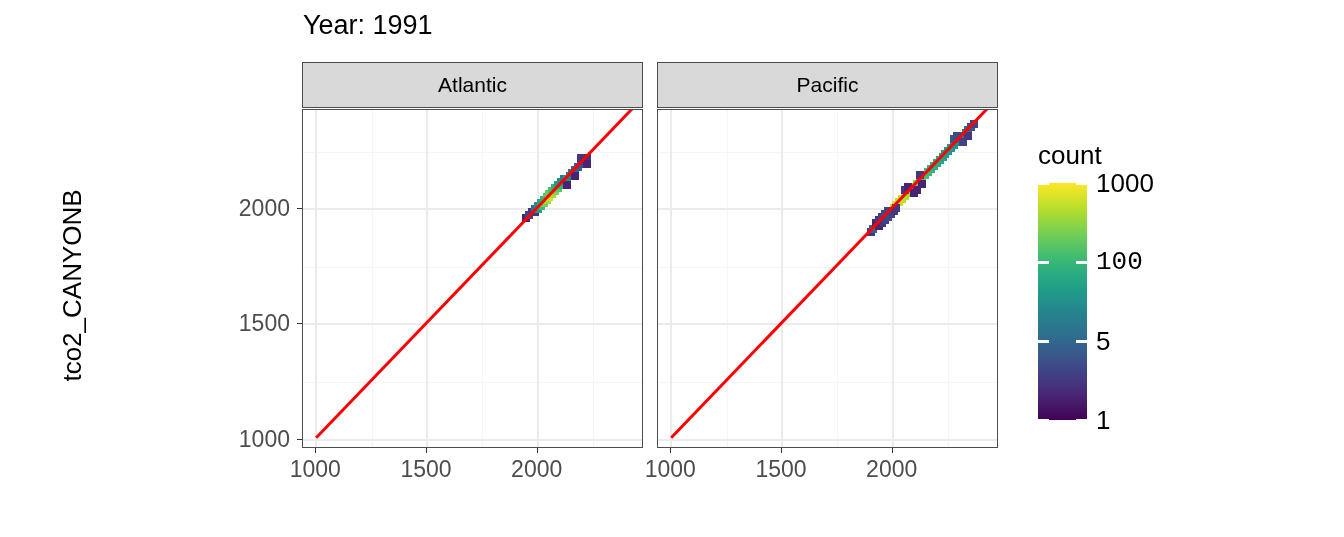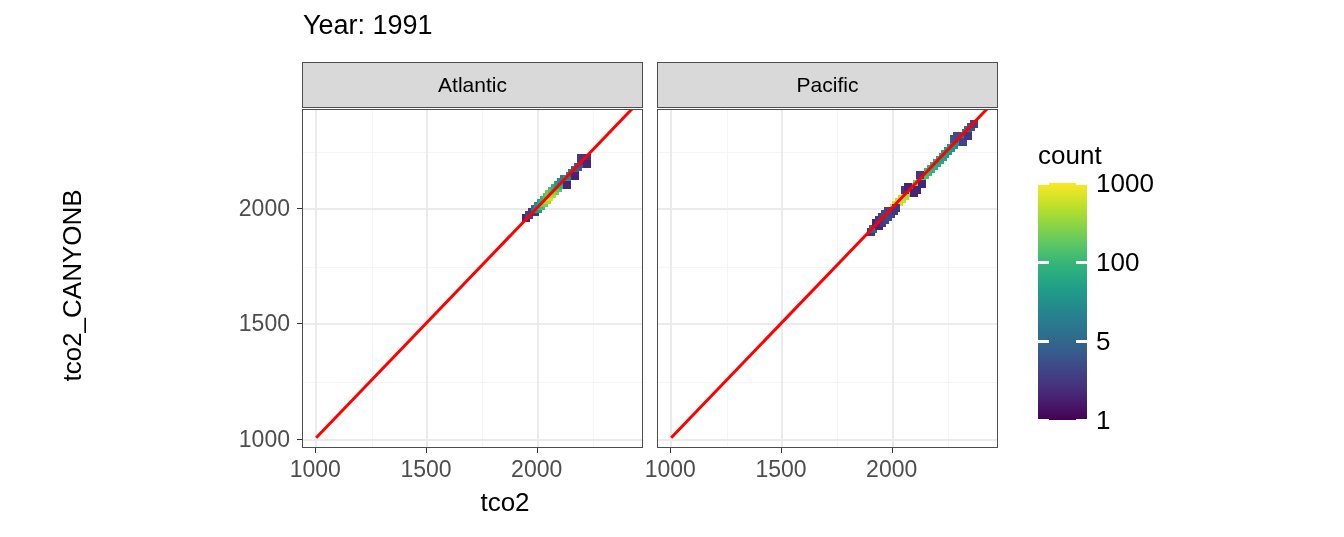--- a/index.html
+++ b/index.html
@@ -251,36 +251,35 @@
       <div class="tick-mark x" style="left: 879.714px;"></div>
       <div class="tick-label x" style="left: 879.714px;">2000</div>
       <div class="tick-mark y" style="top: 438.776px;"></div>
       <div class="tick-label y" style="top: 438.776px;">1000</div>
       <div class="tick-mark y" style="top: 323.469px;"></div>
       <div class="tick-label y" style="top: 323.469px;">1500</div>
       <div class="tick-mark y" style="top: 208.163px;"></div>
       <div class="tick-label y" style="top: 208.163px;">2000</div>
     </div>
 
-  <div class="axis-title-x">tco2</div>
   <div class="axis-title-y">tco2_CANYONB</div>
 
   <div class="legend">
     <div class="legend-title">count</div>
     <div class="legend-bar" id="legend-bar" style="background: linear-gradient(rgb(253, 231, 37) 0%, rgb(221, 227, 40) 5%, rgb(188, 223, 42) 10%, rgb(156, 216, 59) 15%, rgb(124, 209, 79) 20%, rgb(96, 200, 96) 25%, rgb(70, 190, 111) 30%, rgb(50, 179, 123) 35%, rgb(40, 168, 131) 40%, rgb(31, 157, 137) 45%, rgb(35, 144, 140) 50%, rgb(38, 131, 142) 55%, rgb(42, 120, 142) 60%, rgb(47, 108, 142) 65%, rgb(53, 95, 141) 70%, rgb(59, 81, 138) 75%, rgb(64, 66, 134) 80%, rgb(69, 52, 126) 85%, rgb(72, 36, 116) 90%, rgb(70, 19, 100) 95%, rgb(68, 1, 84) 100%);">
         <div class="legend-tick left" style="top: 235.5px;"></div>
         <div class="legend-tick right" style="top: 235.5px;"></div>
         <div class="legend-tick left" style="top: 156.5px;"></div>
         <div class="legend-tick right" style="top: 156.5px;"></div>
         <div class="legend-tick left" style="top: 77.5px;"></div>
         <div class="legend-tick right" style="top: 77.5px;"></div>
         <div class="legend-tick left" style="top: -1.5px;"></div>
         <div class="legend-tick right" style="top: -1.5px;"></div>
       </div>
     <div id="legend-labels">
         <div class="legend-label" style="top: 280px;">1</div>
         <div class="legend-label" style="top: 201px;">5</div>
-        <div class="legend-label" style="top: 122px;">100</div>
+        <div class="legend-label" style="top: 122px; font-family: Liberation Mono, monospace;">100</div>
         <div class="legend-label" style="top: 43px;">1000</div>
       </div>
   </div>
 
 </div>
 
 </body></html>

